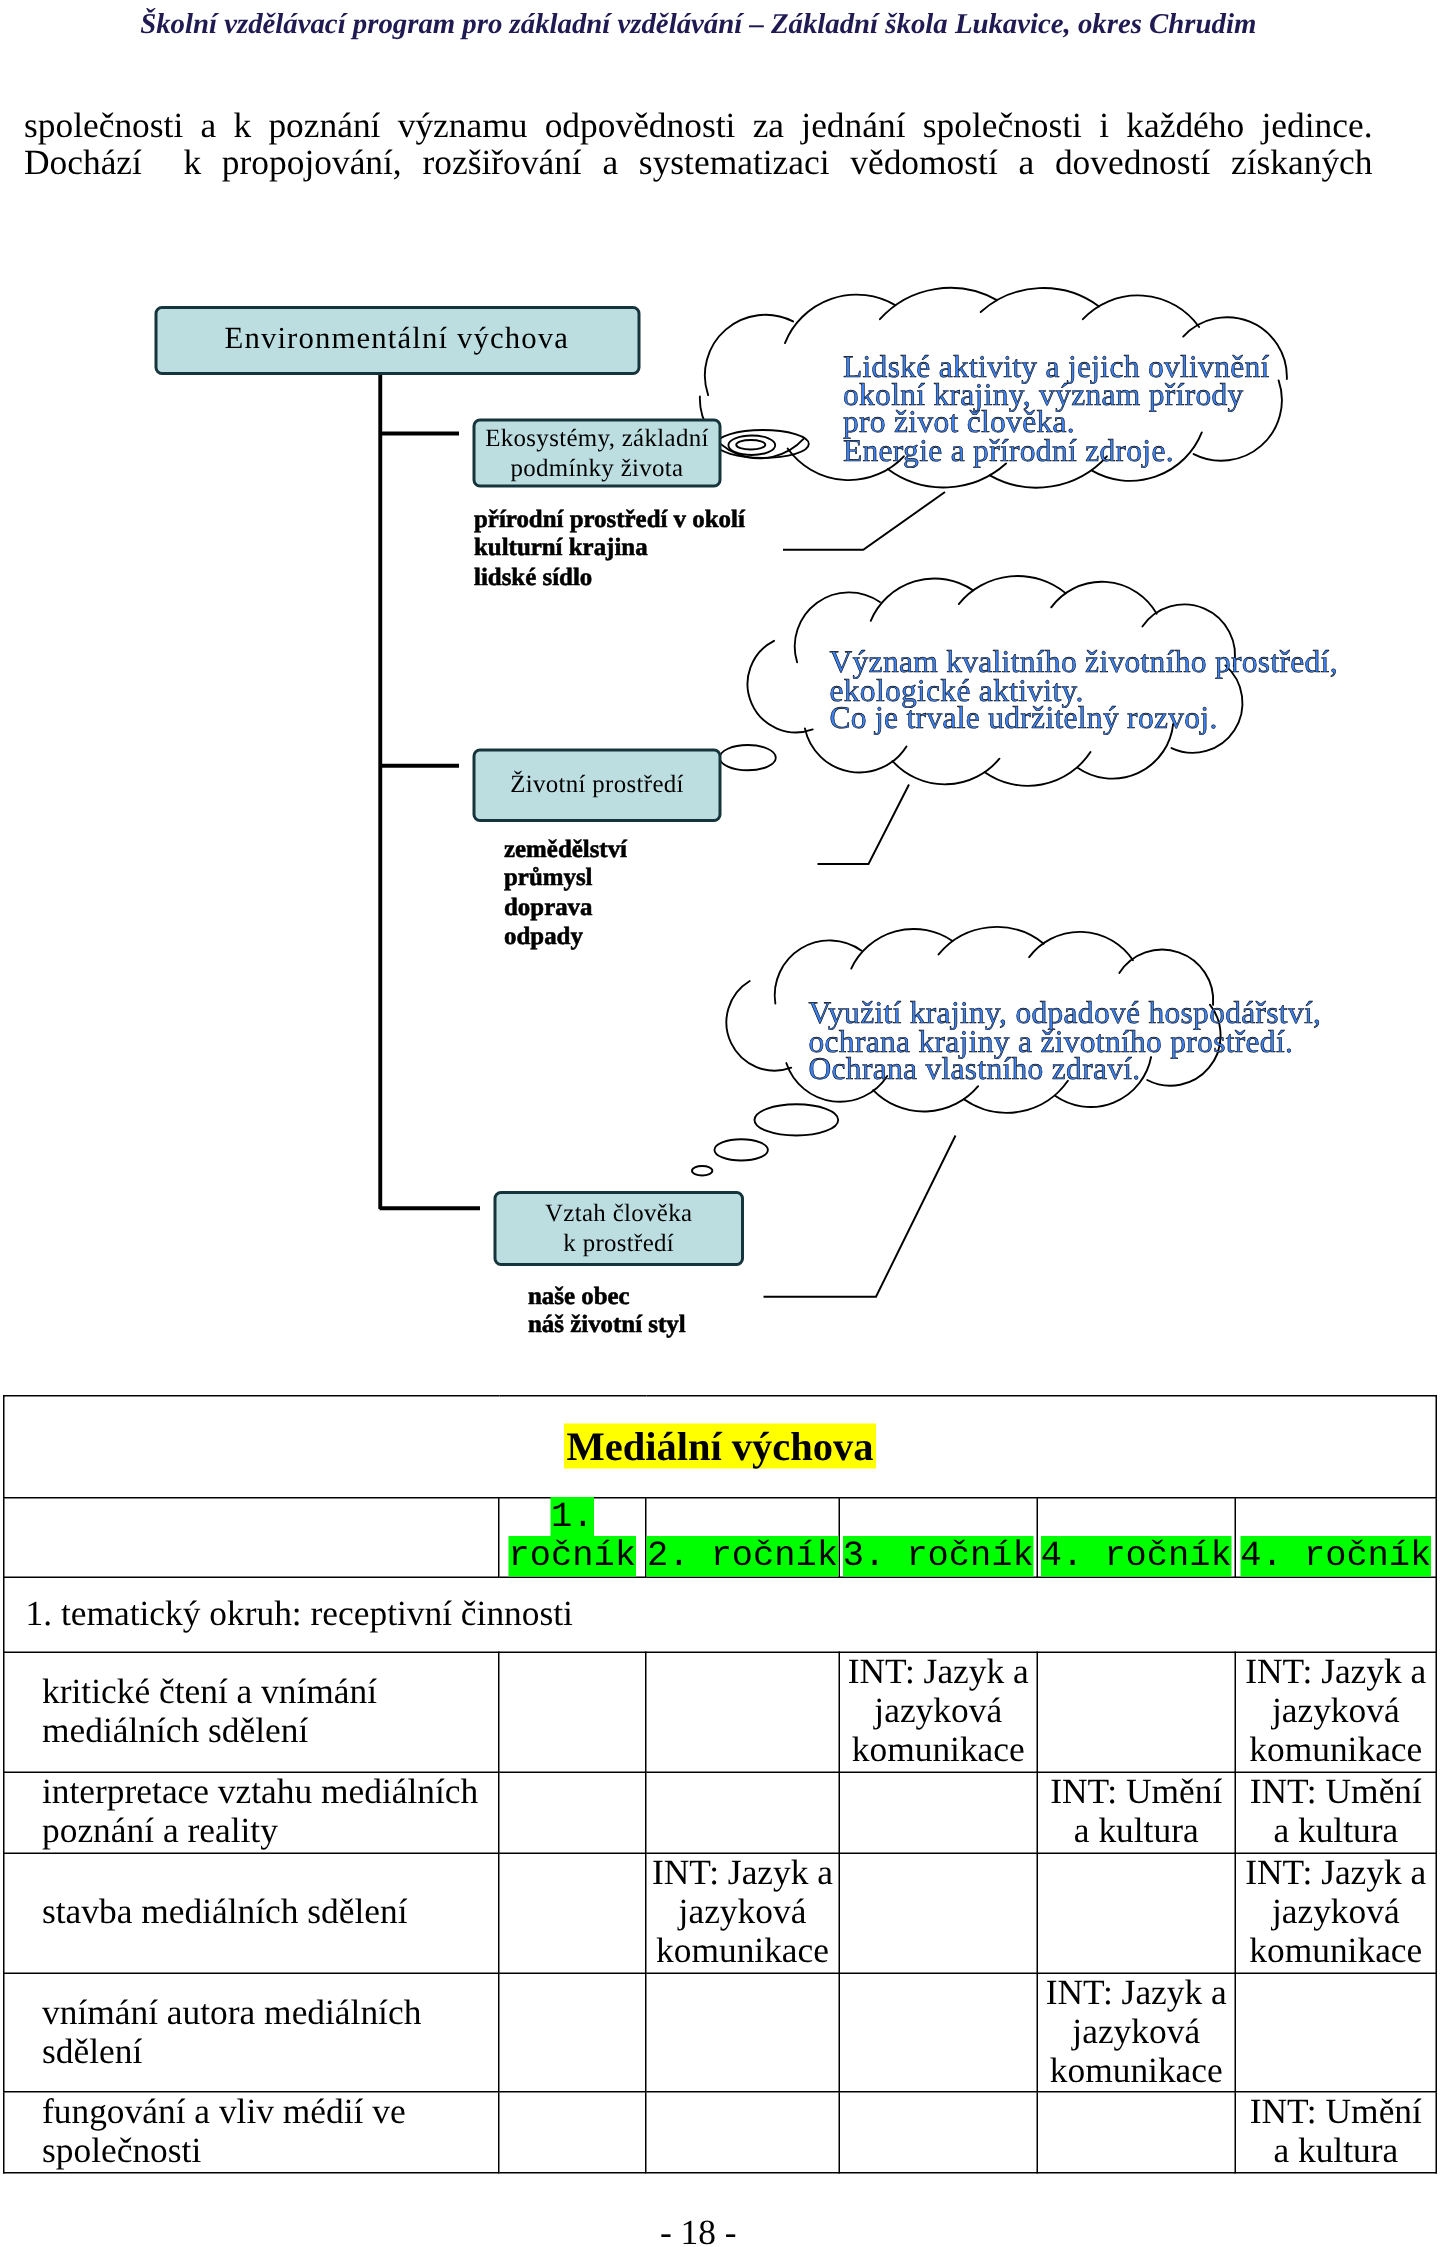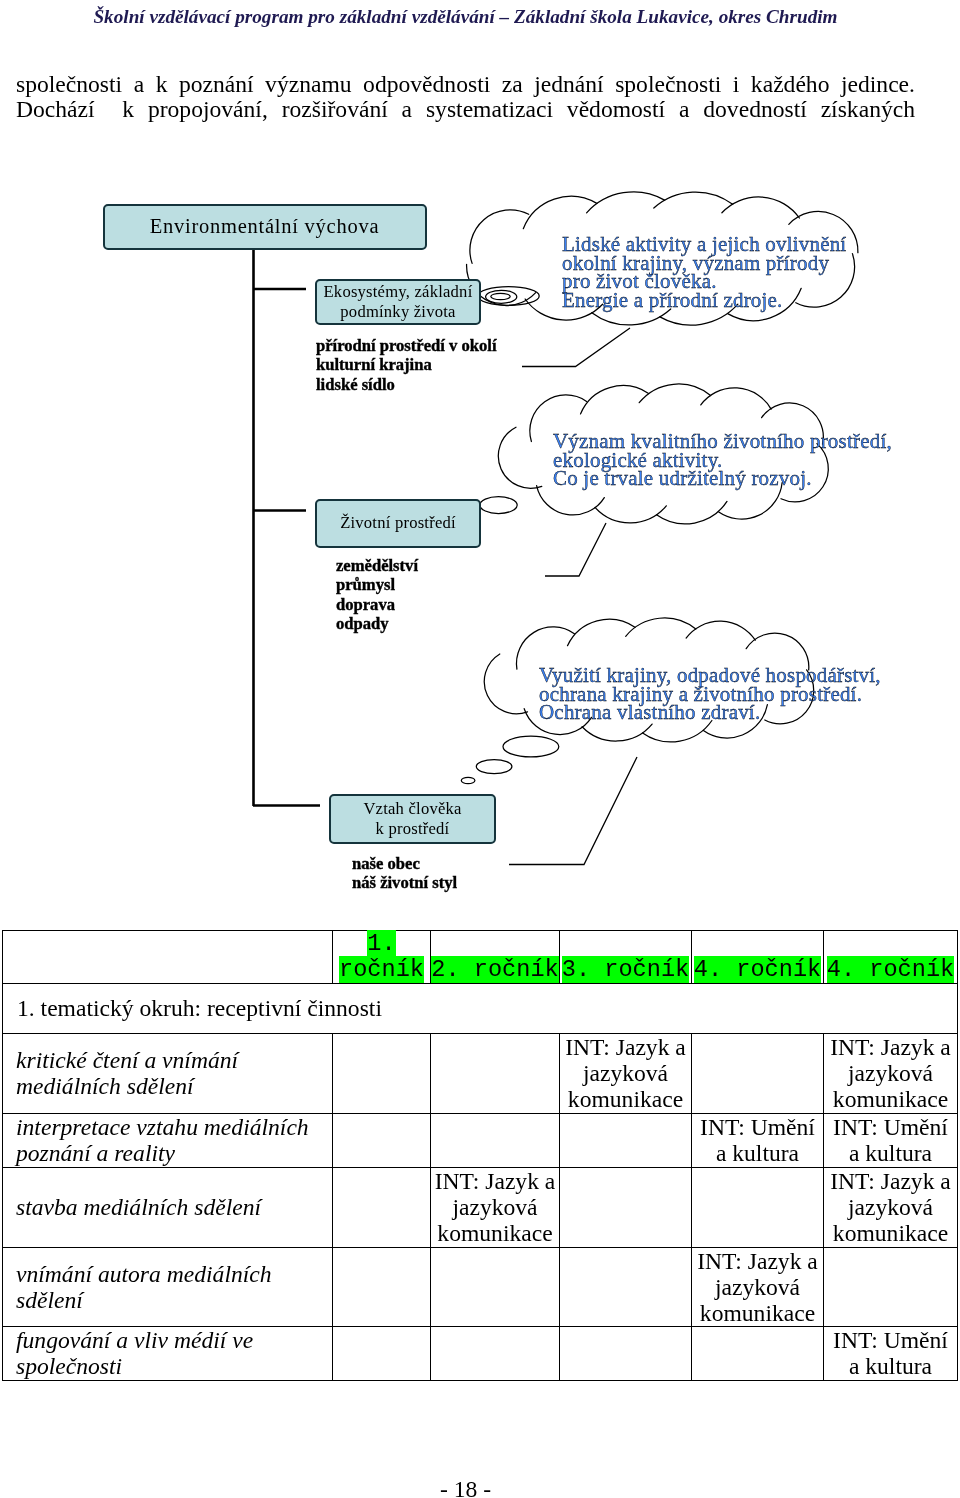--- a/index.html
+++ b/index.html
@@ -33,21 +33,21 @@
   .tbl{position:absolute;left:2px;top:930px;width:955px;border-collapse:collapse;
        table-layout:fixed;font-size:23.6px;line-height:26.2px;}
   .tbl td{border:1px solid #000;vertical-align:top;padding:0;}
   .pagenum{position:absolute;left:16px;top:1476px;width:899px;text-align:center;font-size:23.6px;}
   .hl-yellow{background:#ffff00;padding:0 2px;}
   .hl-green{background:#00ff00;}
   .tbl td.t-title{text-align:center;font-weight:bold;font-size:27px;line-height:32px;
            padding-top:17px;vertical-align:top;}
   .tbl td.t-year{text-align:center;font-size:23.6px;line-height:26px;vertical-align:bottom;font-family:Liberation Mono, monospace;}
   .tbl td.t-sec{font-size:23.6px;padding-left:14px;vertical-align:middle;}
-  .tbl td.t-task{padding-left:13px;padding-right:4px;vertical-align:middle;font-style:italic;}
+  .tbl td.t-task{padding-left:25px;padding-right:4px;vertical-align:middle;}
   .tbl td.t-int{text-align:center;padding:0 2px;vertical-align:top;}
 </style>
 </head>
 <body>
 
 <div class="page">
   <div class="doc-header">Školní vzdělávací program pro základní vzdělávání – Základní škola Lukavice, okres Chrudim</div>
 
   <div class="intro">
     <p class="ln">společnosti a k poznání významu odpovědnosti za jednání společnosti i každého jedince.</p>
@@ -154,20 +154,23 @@
   <table class="tbl">
     <colgroup>
       <col style="width:330px">
         <col style="width:98px">
         <col style="width:129px">
       <col style="width:132px">
         <col style="width:132px">
         <col style="width:134px">
     </colgroup>
     <tbody>
+        <tr style="height:68px">
+          <td colspan="6" class="t-title"><span class="hl-yellow">Mediální výchova</span></td>
+        </tr>
         <tr style="height:26px">
           <td></td>
           <td class="t-year"><span class="hl-green">1. ročník</span></td>
           <td class="t-year"><span class="hl-green">2. ročník</span></td>
           <td class="t-year"><span class="hl-green">3. ročník</span></td>
           <td class="t-year"><span class="hl-green">4. ročník</span></td>
           <td class="t-year"><span class="hl-green">4. ročník</span></td>
         </tr>
         <tr style="height:50px">
           <td colspan="6" class="t-sec">1. tematický okruh: receptivní činnosti</td>

